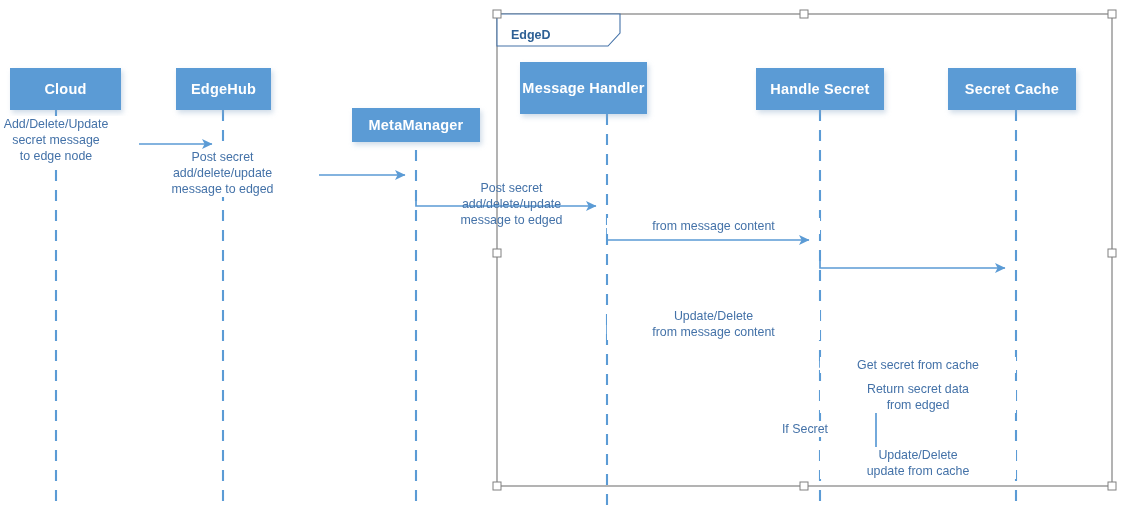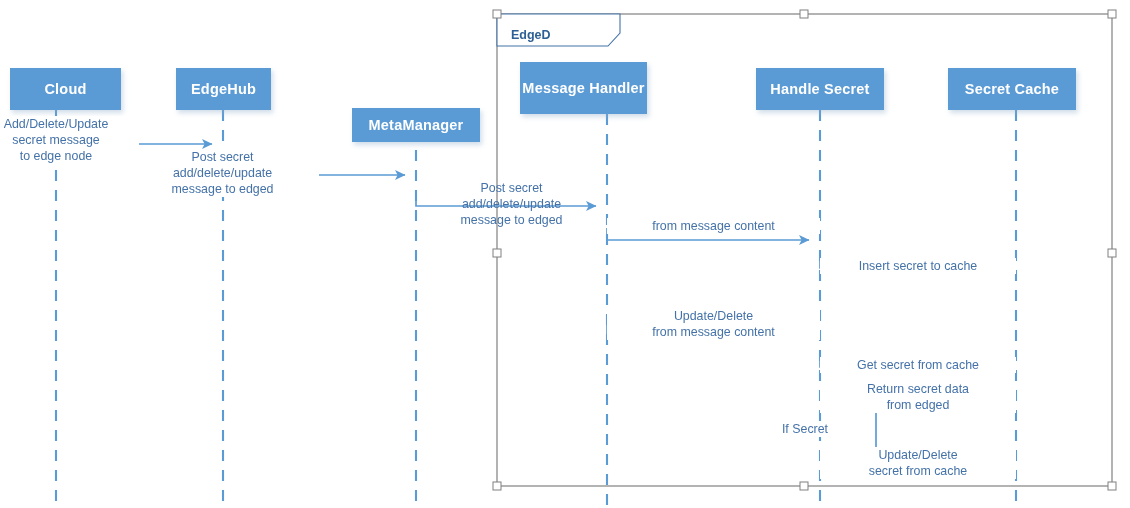--- a/index.html
+++ b/index.html
@@ -192,38 +192,35 @@
   <div class="msg tr" style="left:416px;top:180px;width:191px;">
     <div>Post secret</div>
     <div>add/delete/update</div>
     <div>message to edged</div>
   </div>
 
   <div class="msg op" style="left:607px;top:218px;width:213px;">
     <div>from message content</div>
   </div>
 
-  <div class="msg op" style="left:820px;top:258px;width:196px;">
-    <div>Insert secret to cache</div>
-  </div>
 
   <div class="msg op" style="left:607px;top:308px;width:213px;">
     <div>Update/Delete</div>
     <div>from message content</div>
   </div>
 
   <div class="msg op" style="left:820px;top:357px;width:196px;">
     <div>Get secret from cache</div>
   </div>
 
   <div class="msg op" style="left:820px;top:381px;width:196px;">
     <div>Return secret data</div>
     <div>from edged</div>
   </div>
 
   <div class="msg op" style="left:820px;top:447px;width:196px;">
     <div>Update/Delete</div>
-    <div>secret from cache</div>
+    <div>update from cache</div>
   </div>
 
   <div class="msg op" style="left:760px;top:421px;width:90px;">If Secret</div>
 
 </div>
 
 </body></html>

